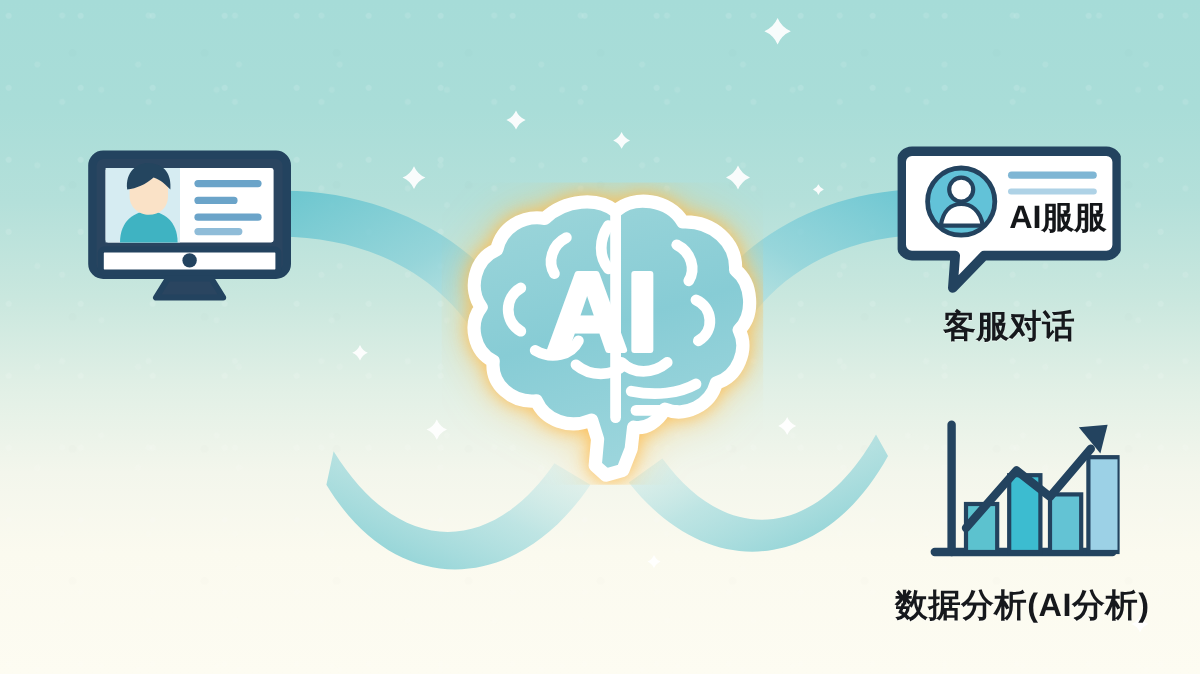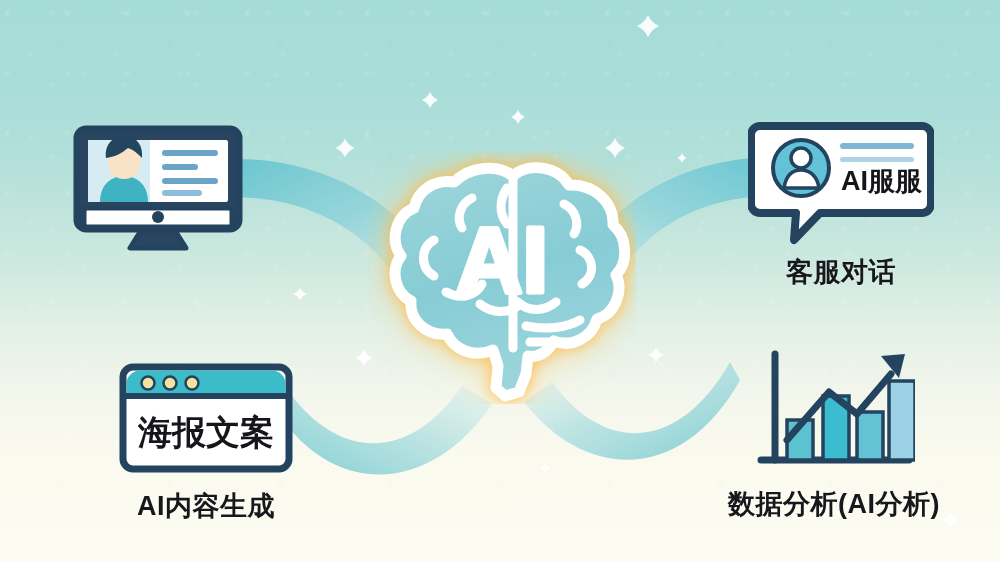--- a/index.html
+++ b/index.html
@@ -202,36 +202,22 @@
       </g>
       <g>
         <rect x="92" y="25" width="74" height="6" rx="3" fill="#7fb6d4"></rect>
         <rect x="92" y="39" width="74" height="5" rx="2.5" fill="#aed2e6"></rect>
       </g>
       <text x="93" y="72" font-size="27" font-weight="700" fill="#141619" font-family="Liberation Sans, sans-serif">AI服服</text>
     </svg>
     <div class="node-label" style="">客服对话</div>
   </div>
 
-  <div class="node" style="left:118px; top:362px;">
-    <svg class="card-svg" width="176" height="112" viewBox="0 0 176 112">
-      <rect x="5" y="5" width="166" height="102" rx="10" fill="#ffffff" stroke="#23435f" stroke-width="7"></rect>
-      <path d="M8.5,22 a13.5,13.5 0 0 1 13.5,-13.5 H154 a13.5,13.5 0 0 1 13.5,13.5 V34 H8.5 Z" fill="#3cbcc9"></path>
-      <line x1="8" y1="34" x2="168" y2="34" stroke="#23435f" stroke-width="6"></line>
-      <g>
-        <circle cx="30" cy="21" r="6.5" fill="#f2e3a0" stroke="#23435f" stroke-width="2.5"></circle>
-        <circle cx="52" cy="21" r="6.5" fill="#f2e3a0" stroke="#23435f" stroke-width="2.5"></circle>
-        <circle cx="74" cy="21" r="6.5" fill="#f2e3a0" stroke="#23435f" stroke-width="2.5"></circle>
-      </g>
-      <text x="88" y="82" text-anchor="middle" font-size="34" font-weight="700" fill="#141619" font-family="Liberation Sans, sans-serif">海报文案</text>
-    </svg>
-    <div class="node-label" style="margin-top:14px;">AI内容生成</div>
-  </div>
-
-  <div class="node" style="left:728px; top:348px;text-align:right;">
+
+  <div class="node" style="left:746px; top:348px;text-align:right;">
     <svg class="card-svg" width="162" height="126" viewBox="0 0 162 126">
 
       <line x1="22" y1="6" x2="22" y2="112" stroke="#23435f" stroke-width="7" stroke-linecap="round"></line>
       <line x1="8" y1="112" x2="156" y2="112" stroke="#23435f" stroke-width="7" stroke-linecap="round"></line>
 
       <g>
         <rect x="34" y="72" width="26" height="40" fill="#5cc2cf" stroke="#23435f" stroke-width="3.5"></rect>
         <rect x="70" y="48" width="26" height="64" fill="#3cbcd0" stroke="#23435f" stroke-width="3.5"></rect>
         <rect x="104" y="64" width="26" height="48" fill="#63c3d4" stroke="#23435f" stroke-width="3.5"></rect>
         <rect x="136" y="33" width="26" height="79" fill="#9cd1e6" stroke="#23435f" stroke-width="3.5"></rect>

